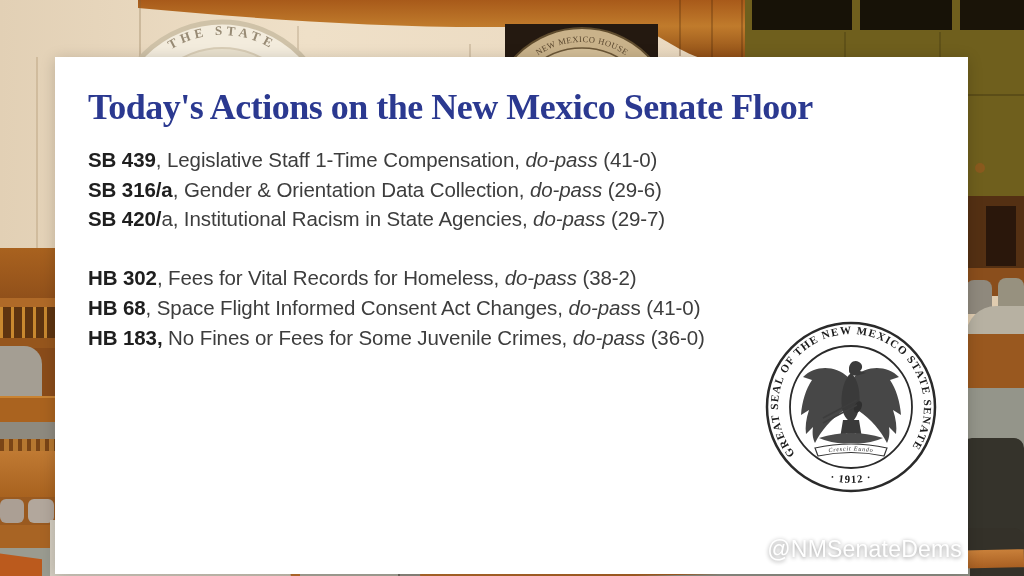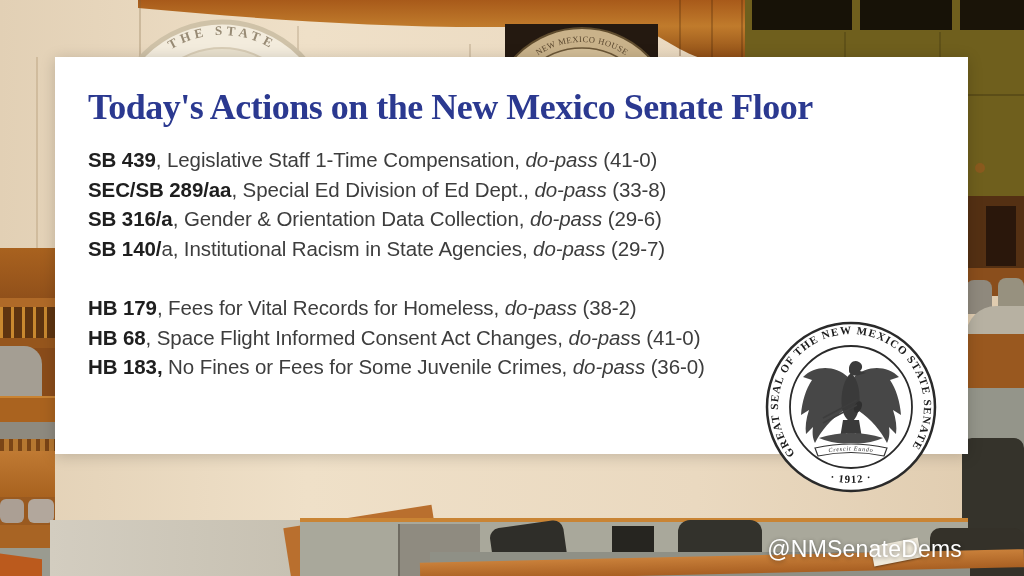--- a/index.html
+++ b/index.html
@@ -52,21 +52,21 @@
     border-left:2px solid #6f6b61;}
   .b-chair1{left:492px;top:524px;width:74px;height:52px;background:#2f2e29;border-radius:10px 10px 0 0;transform:rotate(-8deg);}
   .b-box{left:612px;top:526px;width:42px;height:32px;background:#262520;}
   .b-chair2{left:678px;top:520px;width:84px;height:56px;background:#33322c;border-radius:12px 12px 0 0;}
   .b-chair3{left:930px;top:528px;width:94px;height:48px;background:#343129;border-radius:10px 10px 0 0;}
   .b-carpet{left:430px;top:552px;width:540px;height:24px;background:#8f9086;}
   .b-rail{left:420px;top:556px;width:604px;height:18px;background:linear-gradient(#c9803a,#a85f22);transform:rotate(-1.3deg);}
   .b-card{left:872px;top:542px;width:48px;height:20px;background:#efe9da;transform:rotate(-11deg);box-shadow:0 1px 2px rgba(0,0,0,.4);}
 
   
-  .card{left:55px;top:57px;width:913px;height:397px;background:#ffffff;
+  .card{left:55px;top:57px;width:913px;height:517px;background:#ffffff;
         box-shadow:0 2px 14px rgba(0,0,0,.18);}
   .card h1{font-family:"Liberation Serif",serif;font-weight:700;font-size:36px;
            line-height:38px;color:#2b3990;margin:31px 0 0 33px;letter-spacing:-.5px;}
   .bills{margin:19px 11px 0 33px;position:relative;z-index:2;}
   .bill{font-size:20.5px;line-height:29.6px;color:#3d3d3d;letter-spacing:-.1px;}
   .bill .bb{font-weight:700;color:#1e1e1e;}
   .bill .bi{font-style:italic;}
   .bill.gap{margin-top:29.6px;}
 
   
@@ -181,24 +181,23 @@
   <div class="abs b-chair3"></div>
   <div class="abs b-carpet"></div>
   <div class="abs b-rail"></div>
   <div class="abs b-card"></div>
 
   <div class="abs card">
     <h1>Today's Actions on the New Mexico Senate Floor</h1>
 
     <div class="bills">
       <div class="bill"><span class="bb">SB 439</span><span>, Legislative Staff 1-Time Compensation, </span><span class="bi">do-pass</span><span> (41-0)</span></div>
-      <div class="bill"><span class="bb">SEC/SB 289/aa</span><span>, Special Ed Division of Ed Dept., </span><span class="bi">do-pass</span><span> (33-8)</span></div>
       <div class="bill"><span class="bb">SB 316/a</span><span>, Gender &amp; Orientation Data Collection, </span><span class="bi">do-pass</span><span> (29-6)</span></div>
-      <div class="bill"><span class="bb">SB 140/</span><span>a, Institutional Racism in State Agencies, </span><span class="bi">do-pass</span><span> (29-7)</span></div>
-      <div class="bill gap"><span class="bb">HB 179</span><span>, Fees for Vital Records for Homeless, </span><span class="bi">do-pass</span><span> (38-2)</span></div>
+      <div class="bill"><span class="bb">SB 420/</span><span>a, Institutional Racism in State Agencies, </span><span class="bi">do-pass</span><span> (29-7)</span></div>
+      <div class="bill gap"><span class="bb">HB 302</span><span>, Fees for Vital Records for Homeless, </span><span class="bi">do-pass</span><span> (38-2)</span></div>
       <div class="bill"><span class="bb">HB 68</span><span>, Space Flight Informed Consent Act Changes, </span><span class="bi">do-pas</span><span>s (41-0)</span></div>
       <div class="bill"><span class="bb">HB 183,</span><span> No Fines or Fees for Some Juvenile Crimes, </span><span class="bi">do-pass</span><span> (36-0)</span></div>
     </div>
 
     <svg class="abs seal" width="176" height="176" viewBox="-88 -88 176 176">
       <defs>
         <path id="ringArc" d="M -55.9,46.9 A 73,73 0 1 1 55.9,46.9" fill="none"></path>
         <path id="yearArc" d="M -26,71.4 A 76,76 0 0 0 26,71.4" fill="none"></path>
         <path id="bannerArc" d="M -28,46.5 Q 0,40.5 28,46.5" fill="none"></path>
       </defs>

